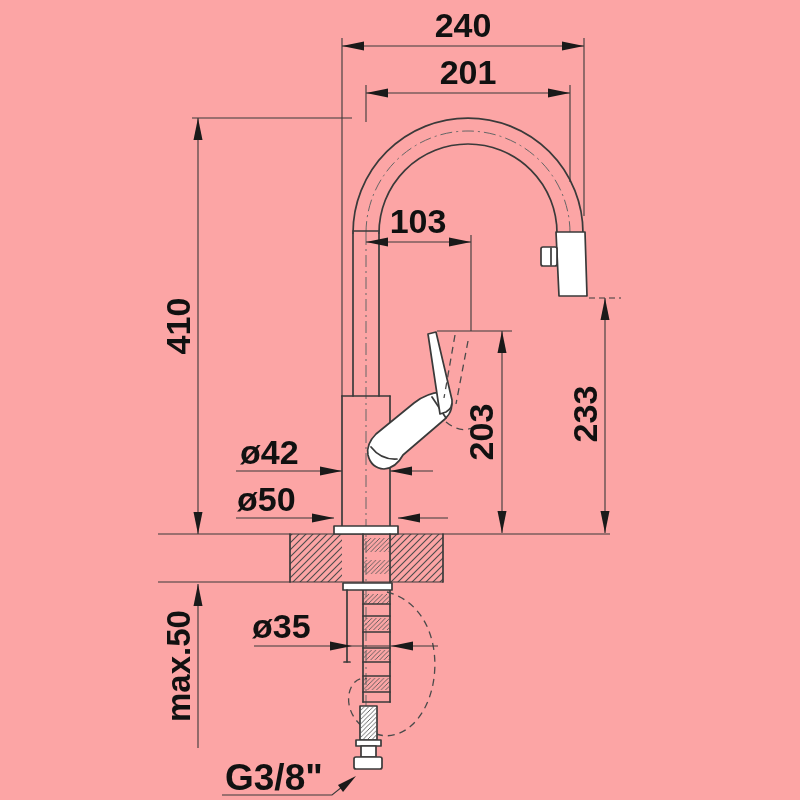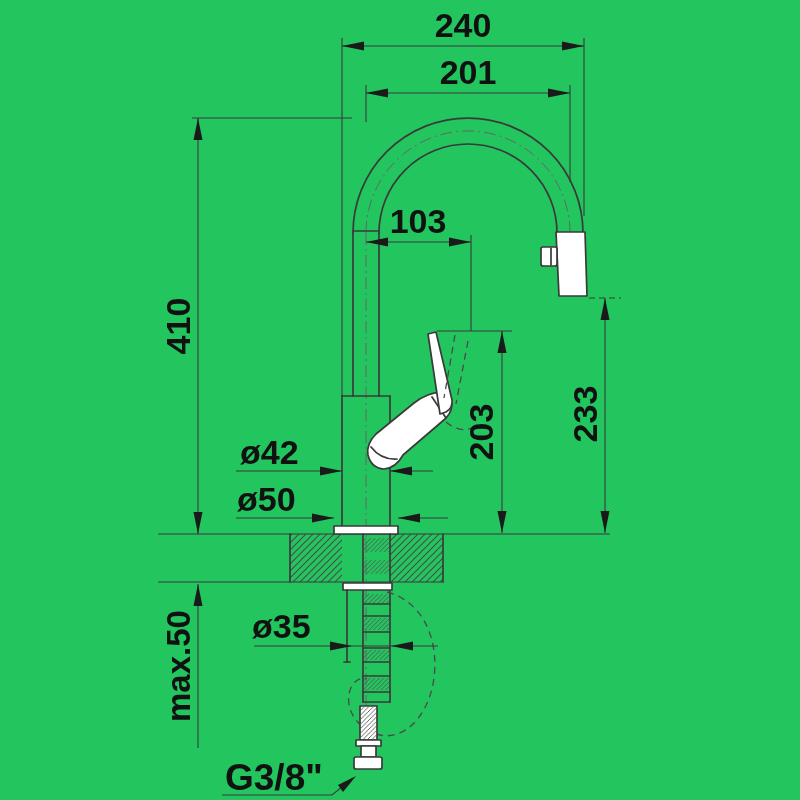--- a/index.html
+++ b/index.html
@@ -1,16 +1,16 @@
 <!DOCTYPE html>
 <html><head>
 <meta charset="utf-8">
 <style>
   html,body{margin:0;padding:0;background:#ffffff;}
-  .stage{width:800px;height:800px;background:#22c55e;position:relative;font-family:"Liberation Sans",sans-serif;}
+  .stage{width:800px;height:800px;background:#fca5a5;position:relative;font-family:"Liberation Sans",sans-serif;}
   svg{display:block;}
   text{font-family:"Liberation Sans","DejaVu Sans",sans-serif;font-weight:bold;fill:#111;}
   .dim-num{font-size:34px;}
   .dim-num-sm{font-size:33px;}
   .dim-thread{font-size:37px;}
   .obj{stroke:#3a3a3a;stroke-width:1.7;fill:none;stroke-linecap:round;stroke-linejoin:round;}
   .objw{stroke:#3a3a3a;stroke-width:1.7;fill:#ffffff;stroke-linejoin:round;}
   .dim{stroke:#3a3a3a;stroke-width:1.1;fill:none;}
   .arrow{fill:#1a1a1a;stroke:none;}
   .cl{stroke:#666;stroke-width:1;fill:none;stroke-dasharray:12 4 2 4;}

